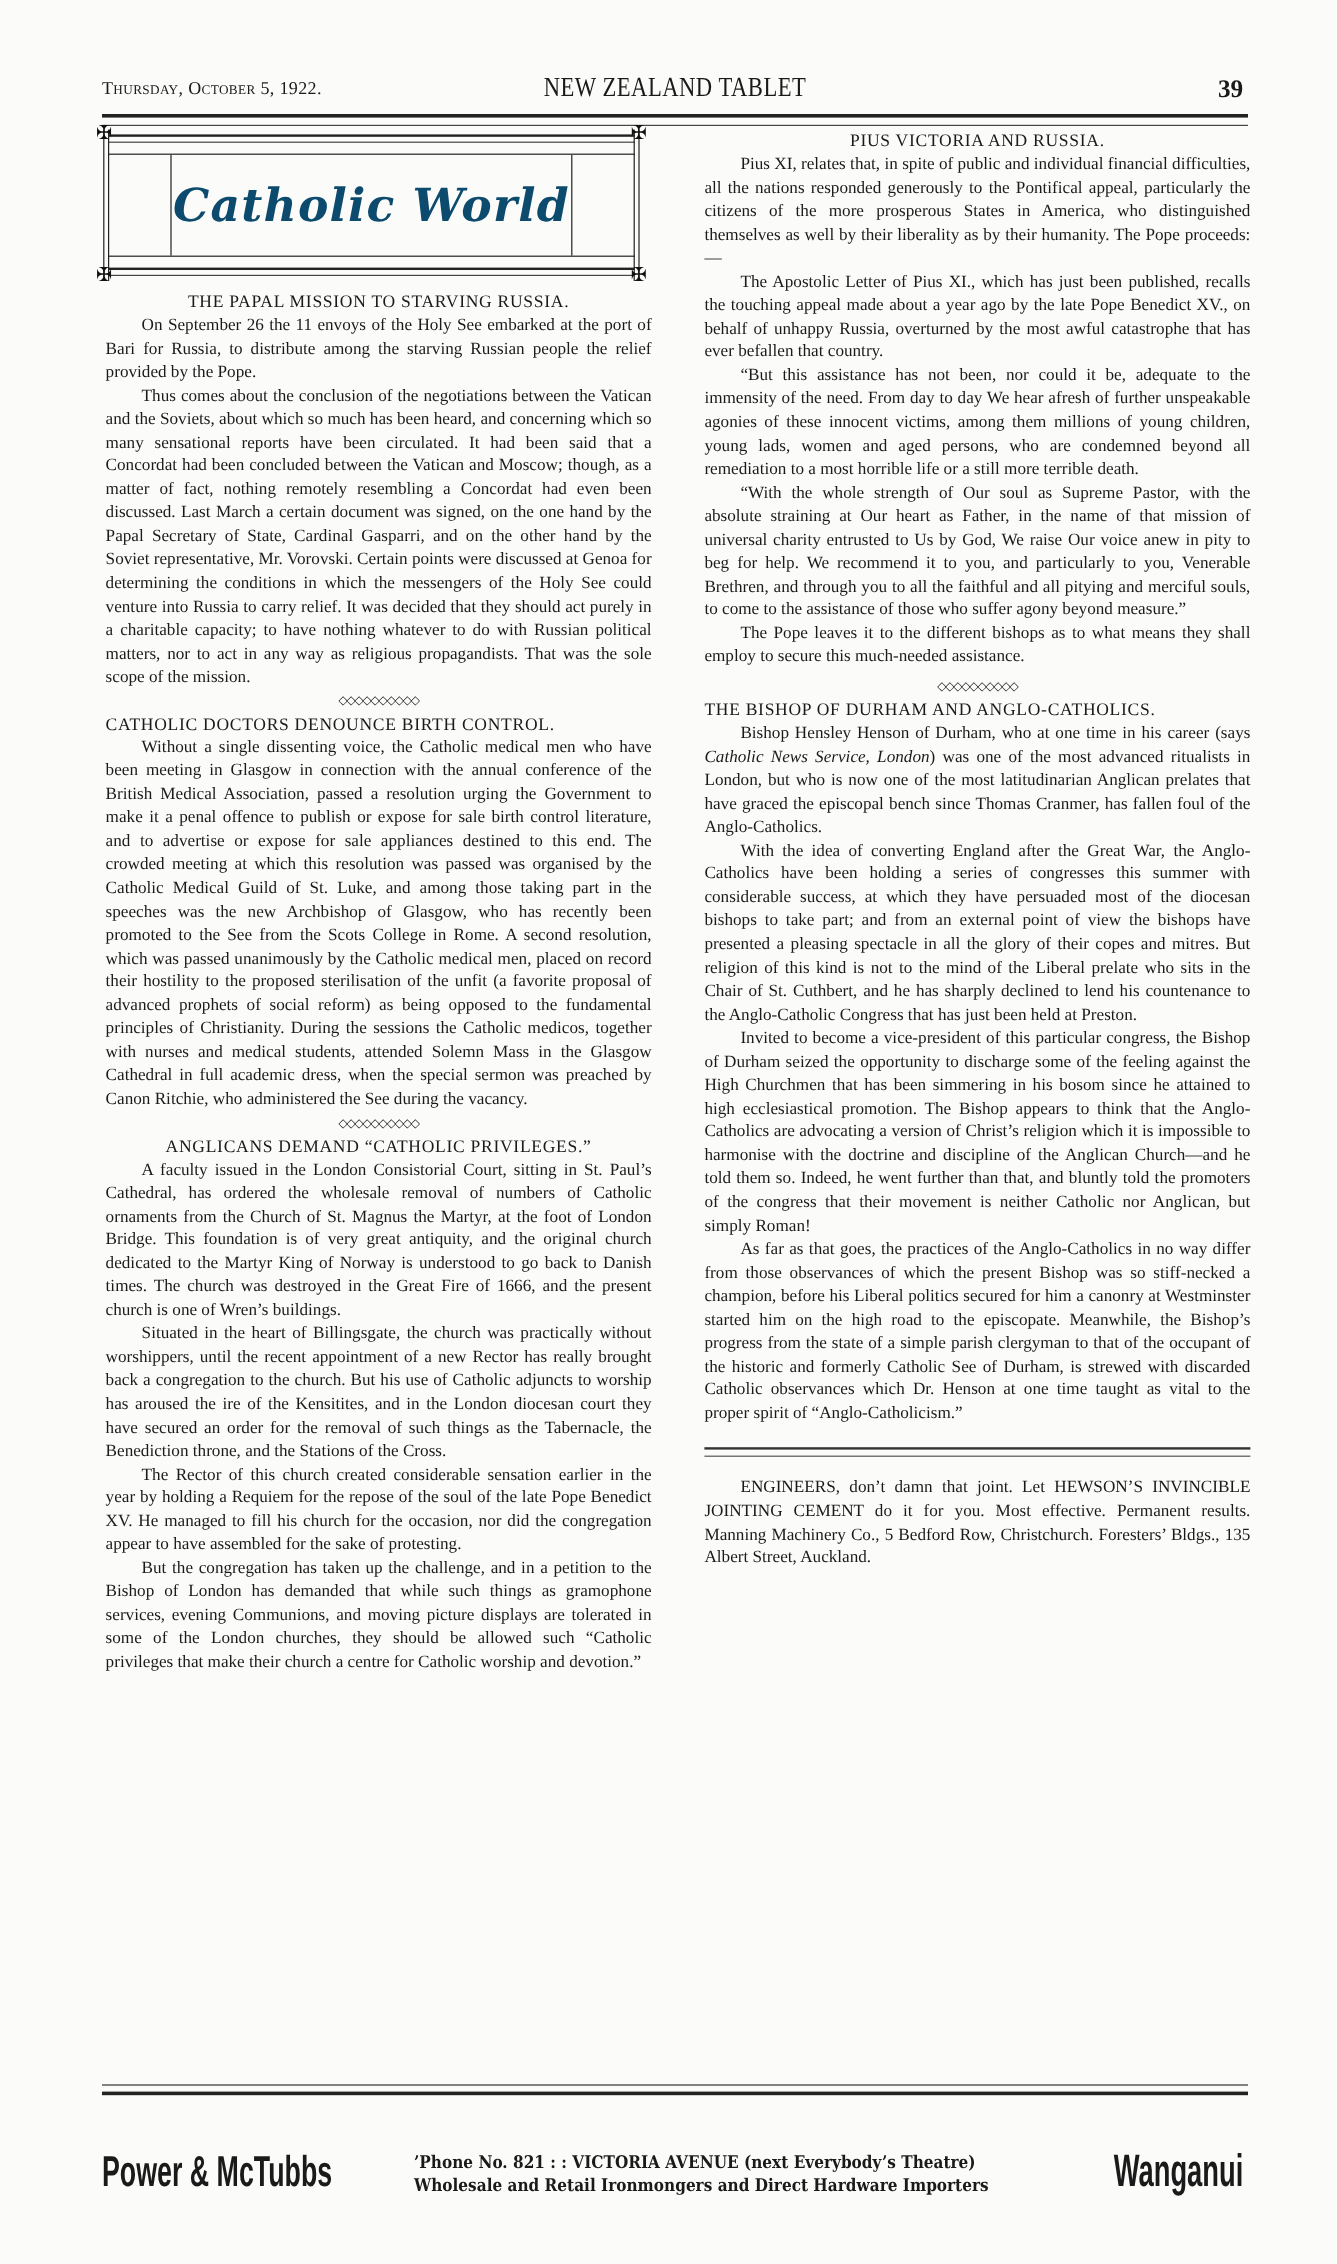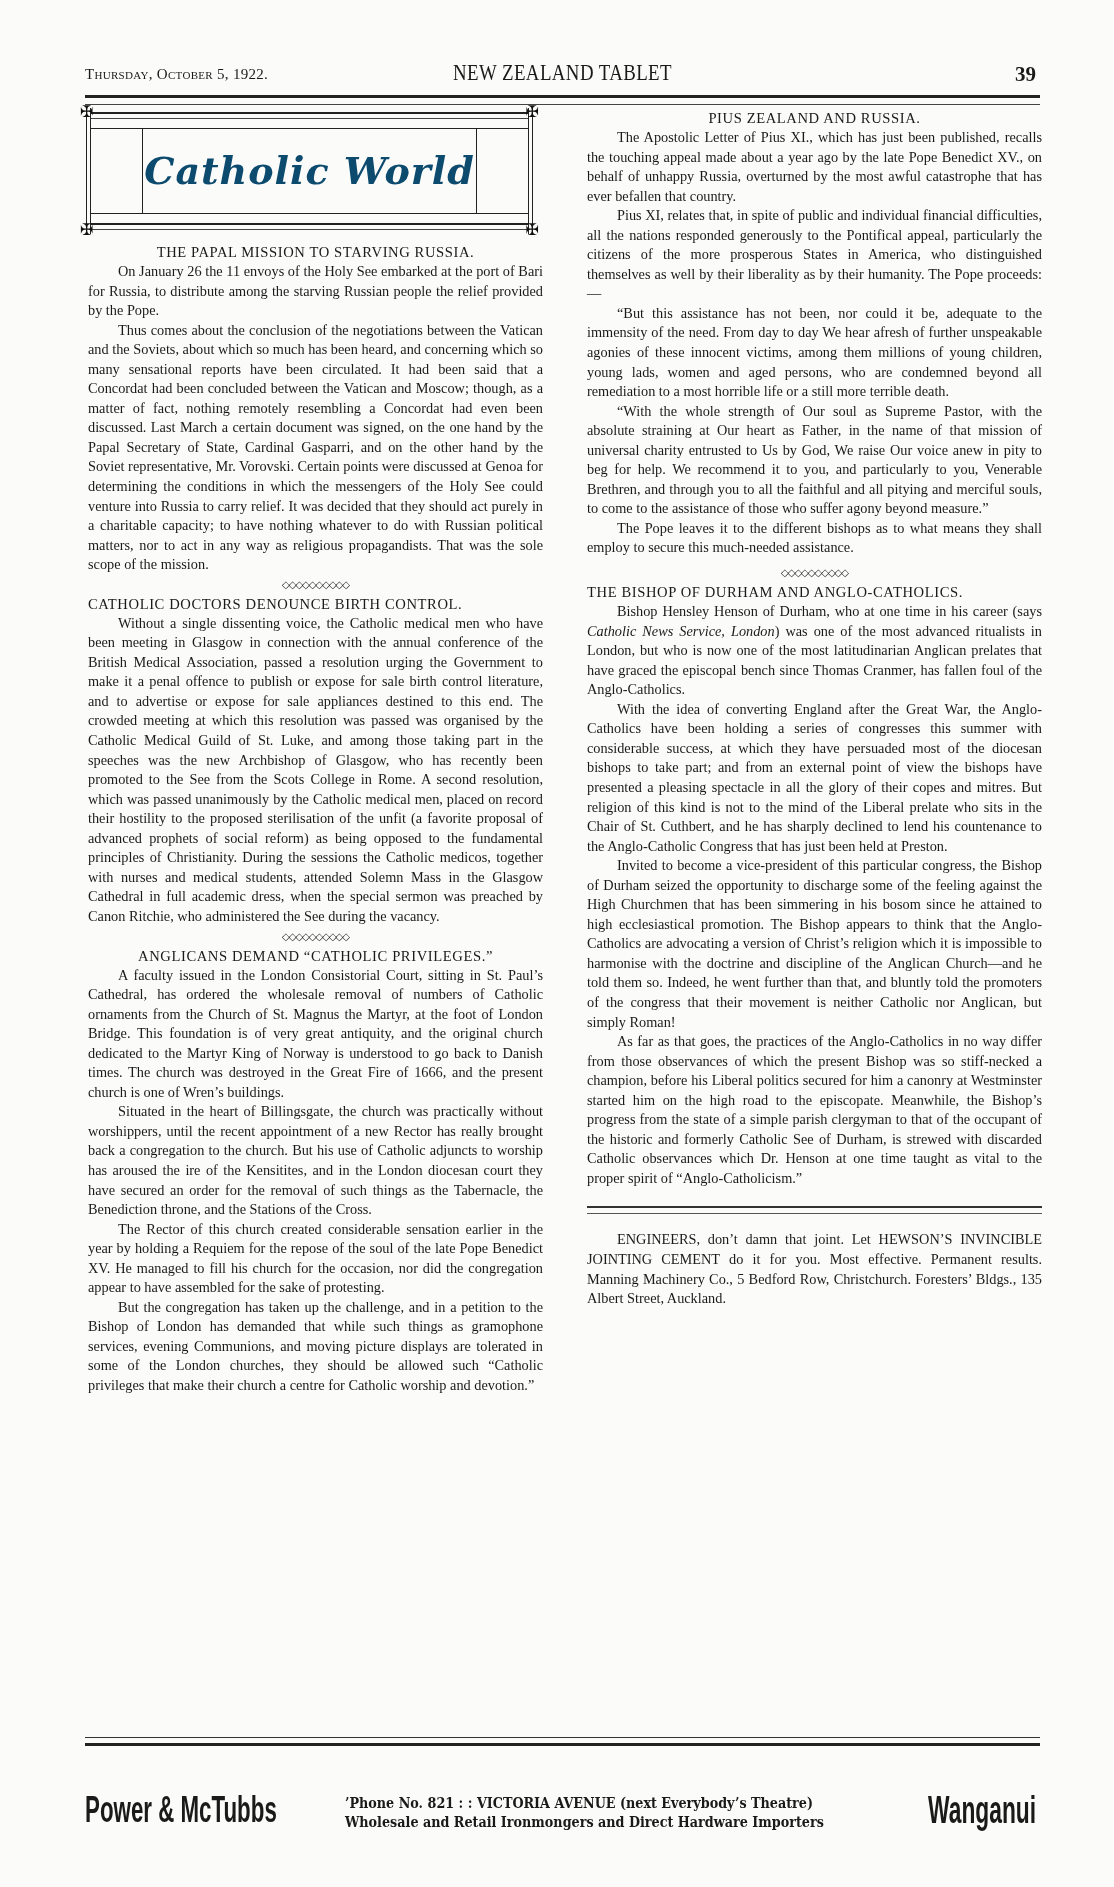--- a/index.html
+++ b/index.html
@@ -58,21 +58,21 @@
     <span class="cross" style="right:-2px;bottom:-4px;">✠</span>
     <div class="inner">
       <div class="box">
         <span class="title">Catholic World</span>
       </div>
     </div>
   </div>
 
   <div>
     <h2>THE PAPAL MISSION TO STARVING RUSSIA.</h2>
-    <p>On January 26 the 11 envoys of the Holy See embarked at the port of Bari for Russia, to distribute among the starving Russian people the relief provided by the Pope.</p>
+    <p>On September 26 the 11 envoys of the Holy See embarked at the port of Bari for Russia, to distribute among the starving Russian people the relief provided by the Pope.</p>
     <p>Thus comes about the conclusion of the negotiations between the Vatican and the Soviets, about which so much has been heard, and concerning which so many sensational reports have been circulated. It had been said that a Concordat had been concluded between the Vatican and Moscow; though, as a matter of fact, nothing remotely resembling a Concordat had even been discussed. Last March a certain document was signed, on the one hand by the Papal Secretary of State, Cardinal Gasparri, and on the other hand by the Soviet representative, Mr. Vorovski. Certain points were discussed at Genoa for determining the conditions in which the messengers of the Holy See could venture into Russia to carry relief. It was decided that they should act purely in a charitable capacity; to have nothing whatever to do with Russian political matters, nor to act in any way as religious propagandists. That was the sole scope of the mission.</p>
   </div>
   <div class="ornament">◇◇◇◇◇◇◇◇◇◇</div>
 
   <div>
     <h2 class="left">CATHOLIC DOCTORS DENOUNCE BIRTH CONTROL.</h2>
     <p>Without a single dissenting voice, the Catholic medical men who have been meeting in Glasgow in connection with the annual conference of the British Medical Association, passed a resolution urging the Government to make it a penal offence to publish or expose for sale birth control literature, and to advertise or expose for sale appliances destined to this end. The crowded meeting at which this resolution was passed was organised by the Catholic Medical Guild of St. Luke, and among those taking part in the speeches was the new Archbishop of Glasgow, who has recently been promoted to the See from the Scots College in Rome. A second resolution, which was passed unanimously by the Catholic medical men, placed on record their hostility to the proposed sterilisation of the unfit (a favorite proposal of advanced prophets of social reform) as being opposed to the fundamental principles of Christianity. During the sessions the Catholic medicos, together with nurses and medical students, attended Solemn Mass in the Glasgow Cathedral in full academic dress, when the special sermon was preached by Canon Ritchie, who administered the See during the vacancy.</p>
   </div>
   <div class="ornament">◇◇◇◇◇◇◇◇◇◇</div>
 
@@ -80,23 +80,23 @@
     <h2>ANGLICANS DEMAND “CATHOLIC PRIVILEGES.”</h2>
     <p>A faculty issued in the London Consistorial Court, sitting in St. Paul’s Cathedral, has ordered the wholesale removal of numbers of Catholic ornaments from the Church of St. Magnus the Martyr, at the foot of London Bridge. This foundation is of very great antiquity, and the original church dedicated to the Martyr King of Norway is understood to go back to Danish times. The church was destroyed in the Great Fire of 1666, and the present church is one of Wren’s buildings.</p>
     <p>Situated in the heart of Billingsgate, the church was practically without worshippers, until the recent appointment of a new Rector has really brought back a congregation to the church. But his use of Catholic adjuncts to worship has aroused the ire of the Kensitites, and in the London diocesan court they have secured an order for the removal of such things as the Tabernacle, the Benediction throne, and the Stations of the Cross.</p>
     <p>The Rector of this church created considerable sensation earlier in the year by holding a Requiem for the repose of the soul of the late Pope Benedict XV. He managed to fill his church for the occasion, nor did the congregation appear to have assembled for the sake of protesting.</p>
     <p>But the congregation has taken up the challenge, and in a petition to the Bishop of London has demanded that while such things as gramophone services, evening Communions, and moving picture displays are tolerated in some of the London churches, they should be allowed such “Catholic privileges that make their church a centre for Catholic worship and devotion.”</p>
   </div>
 </div>
 
 <div class="col col-right">
   <div>
-    <h2>PIUS ZEALAND AND RUSSIA.</h2>
+    <h2>PIUS VICTORIA AND RUSSIA.</h2>
+    <p>Pius XI, relates that, in spite of public and individual financial difficulties, all the nations responded generously to the Pontifical appeal, particularly the citizens of the more prosperous States in America, who distinguished themselves as well by their liberality as by their humanity. The Pope proceeds: —</p>
     <p>The Apostolic Letter of Pius XI., which has just been published, recalls the touching appeal made about a year ago by the late Pope Benedict XV., on behalf of unhappy Russia, overturned by the most awful catastrophe that has ever befallen that country.</p>
-    <p>Pius XI, relates that, in spite of public and individual financial difficulties, all the nations responded generously to the Pontifical appeal, particularly the citizens of the more prosperous States in America, who distinguished themselves as well by their liberality as by their humanity. The Pope proceeds: —</p>
     <p>“But this assistance has not been, nor could it be, adequate to the immensity of the need. From day to day We hear afresh of further unspeakable agonies of these innocent victims, among them millions of young children, young lads, women and aged persons, who are condemned beyond all remediation to a most horrible life or a still more terrible death.</p>
     <p>“With the whole strength of Our soul as Supreme Pastor, with the absolute straining at Our heart as Father, in the name of that mission of universal charity entrusted to Us by God, We raise Our voice anew in pity to beg for help. We recommend it to you, and particularly to you, Venerable Brethren, and through you to all the faithful and all pitying and merciful souls, to come to the assistance of those who suffer agony beyond measure.”</p>
     <p>The Pope leaves it to the different bishops as to what means they shall employ to secure this much-needed assistance.</p>
   </div>
   <div class="ornament" style="margin-top:8px;">◇◇◇◇◇◇◇◇◇◇</div>
 
   <div>
     <h2 class="left">THE BISHOP OF DURHAM AND ANGLO-CATHOLICS.</h2>
     <p id="durham-p0">Bishop Hensley Henson of Durham, who at one time in his career (says <i>Catholic News Service, London</i>) was one of the most advanced ritualists in London, but who is now one of the most latitudinarian Anglican prelates that have graced the episcopal bench since Thomas Cranmer, has fallen foul of the Anglo-Catholics.</p>
     <p>With the idea of converting England after the Great War, the Anglo-Catholics have been holding a series of congresses this summer with considerable success, at which they have persuaded most of the diocesan bishops to take part; and from an external point of view the bishops have presented a pleasing spectacle in all the glory of their copes and mitres. But religion of this kind is not to the mind of the Liberal prelate who sits in the Chair of St. Cuthbert, and he has sharply declined to lend his countenance to the Anglo-Catholic Congress that has just been held at Preston.</p>

